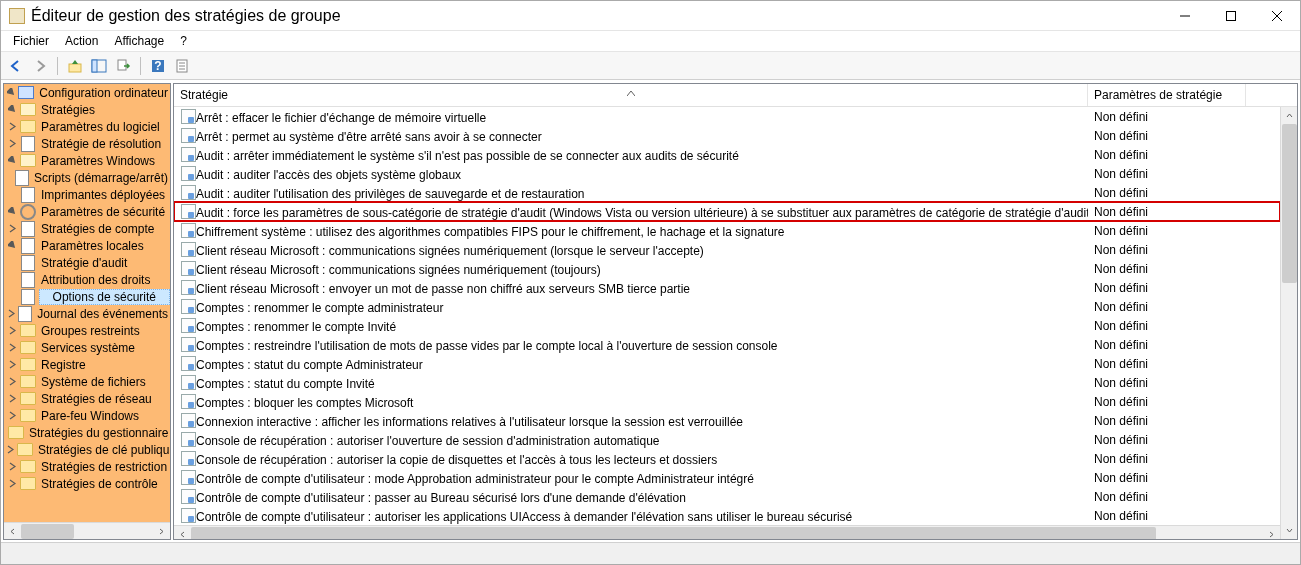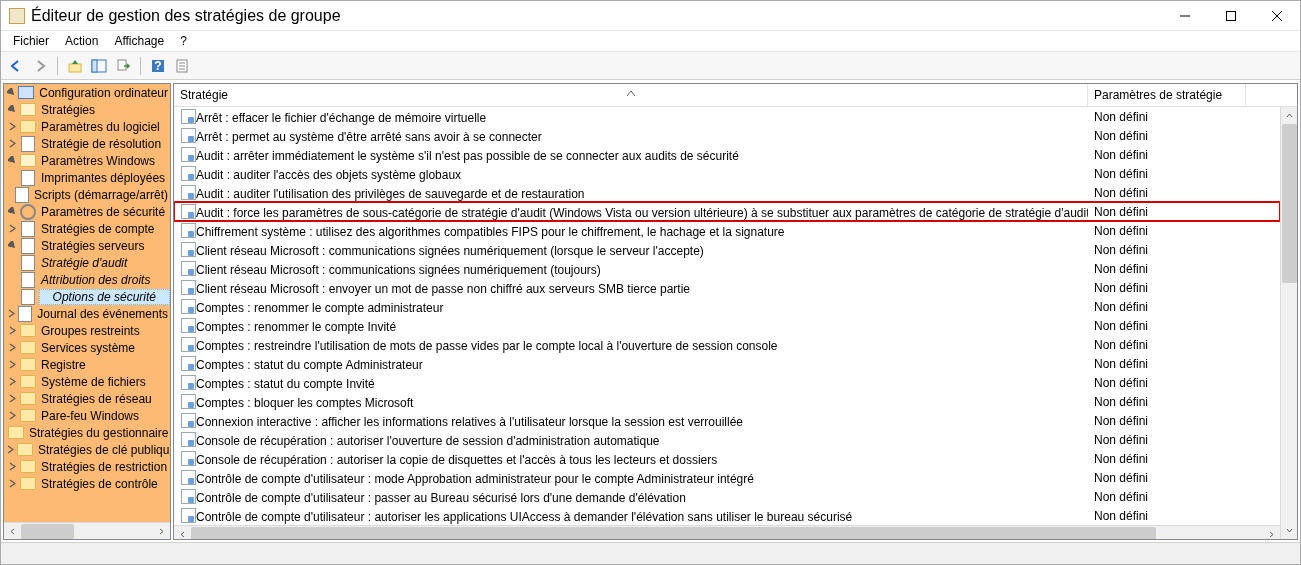--- a/index.html
+++ b/index.html
@@ -37,21 +37,21 @@
   .tree .nicon.doc::before { content:""; width:12px; height:14px; background:#fff; border:1px solid #888; display:block; }
   .tree .nicon.gear::before { content:""; width:12px; height:12px; border:2px solid #888; border-radius:50%; display:block; }
   .tree .label { padding: 0 2px; }
   .tree .row.selected .label { background: #cce8ff; border: 1px dotted #7eb4ea; padding: 0 13px; }
   .tree .row.selected { }
   .ind1 { padding-left: 12px; }
   .ind2 { padding-left: 28px; }
   .ind3 { padding-left: 44px; }
   .ind4 { padding-left: 60px; }
   .ind5 { padding-left: 76px; text-align: center; }
-  .ind6 { padding-left: 92px; font-style: italic; }
+  .ind6 { padding-left: 92px; }
   .tree-scroll-h { height: 17px; background: #f0f0f0; border-top: 1px solid #dadada; display: flex; align-items: center; }
   .tree-scroll-h .arrow { width: 17px; height: 17px; display:flex;align-items:center;justify-content:center; }
   .tree-scroll-h .track { flex:1; height: 17px; position: relative; }
   .tree-scroll-h .thumb { position:absolute; left:0; top:1px; height:15px; width:40%; background:#cdcdcd; border-radius:2px; }
 
   
   .listwrap { flex: 1; border: 1px solid #828790; margin: 2px 2px 2px 1px; display: flex; flex-direction: column; background: #fff; min-width: 0; }
   .listhdr { display: flex; height: 23px; border-bottom: 1px solid #e0e0e0; background: #fff; }
   .colh { display:flex; align-items:center; padding:0 6px; border-right: 1px solid #e5e5e5; position: relative; }
   .colh .sort { position:absolute; top:1px; left:50%; transform:translateX(-50%); }
@@ -221,28 +221,28 @@
                   </svg>
                 </span>
                 <span class="nicon folder-open"></span>
                 <span class="label">Paramètres Windows</span>
               </div>
             </li>
           <li>
               <div class="row ind4">
                 <span class="exp"></span>
                 <span class="nicon doc"></span>
-                <span class="label">Imprimantes déployées</span>
+                <span class="label">Scripts (démarrage/arrêt)</span>
               </div>
             </li>
           <li>
               <div class="row ind4">
                 <span class="exp"></span>
                 <span class="nicon doc"></span>
-                <span class="label">Scripts (démarrage/arrêt)</span>
+                <span class="label">Imprimantes déployées</span>
               </div>
             </li>
           <li>
               <div class="row ind4">
                 <span class="exp chev open">
                   <svg viewBox="0 0 9 9">
                     <path d="M1 1 L7 4.5 L1 8 Z" transform="rotate(45 4.5 4.5)"></path>
                   </svg>
                 </span>
                 <span class="nicon gear"></span>
@@ -261,21 +261,21 @@
               </div>
             </li>
           <li>
               <div class="row ind5">
                 <span class="exp chev open">
                   <svg viewBox="0 0 9 9">
                     <path d="M1 1 L7 4.5 L1 8 Z" transform="rotate(45 4.5 4.5)"></path>
                   </svg>
                 </span>
                 <span class="nicon doc"></span>
-                <span class="label">Stratégies serveurs</span>
+                <span class="label">Paramètres locales</span>
               </div>
             </li>
           <li>
               <div class="row ind6">
                 <span class="exp"></span>
                 <span class="nicon doc"></span>
                 <span class="label">Stratégie d'audit</span>
               </div>
             </li>
           <li>

